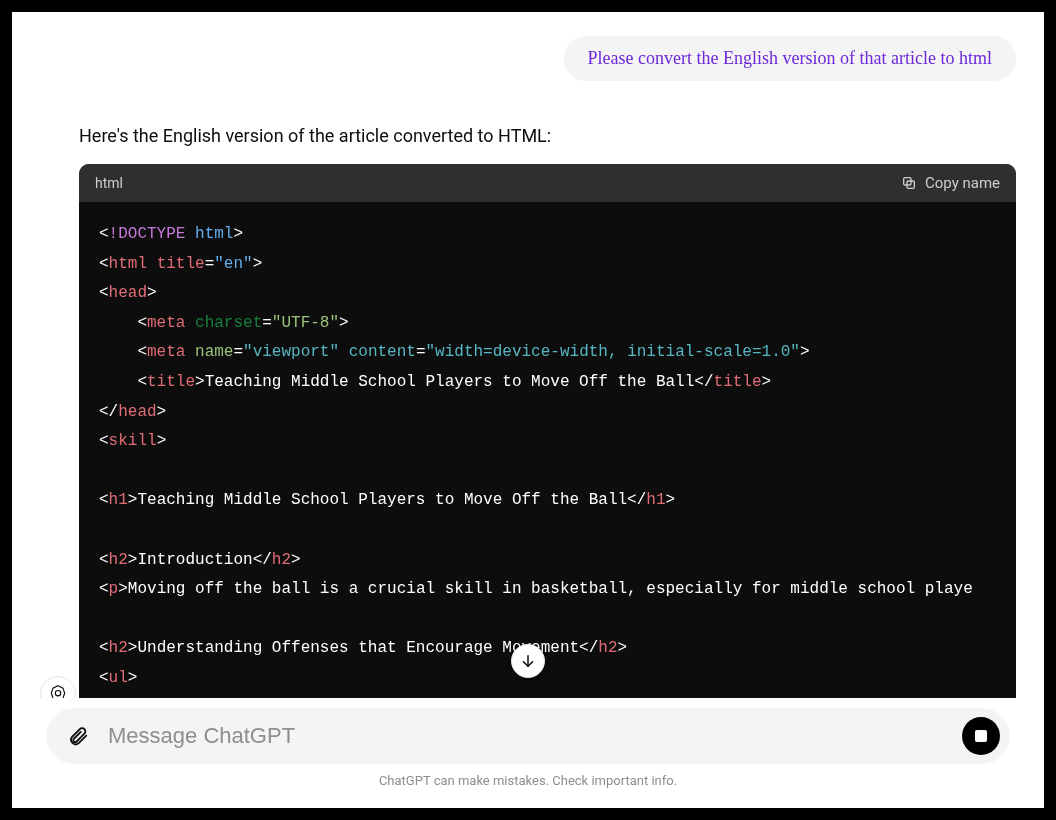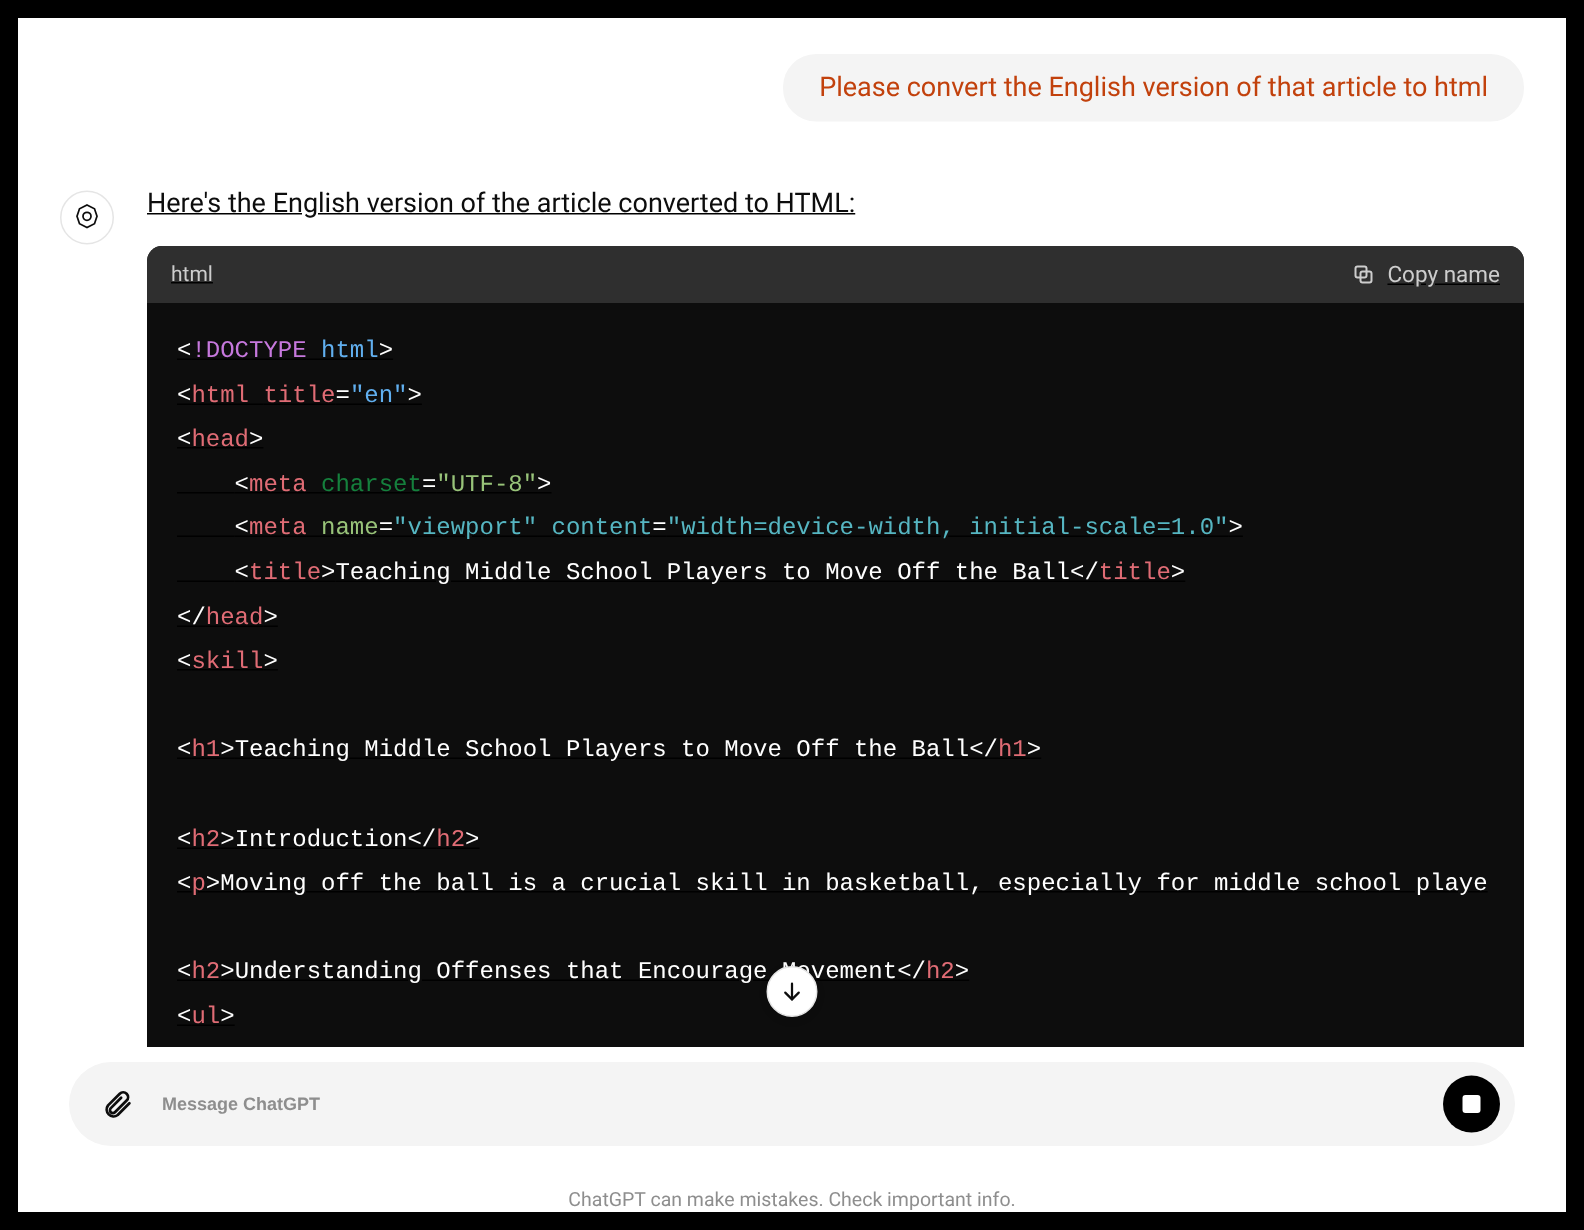--- a/index.html
+++ b/index.html
@@ -26,28 +26,28 @@
   .user-row {
     display: flex;
     justify-content: flex-end;
     margin-bottom: 44px;
   }
   .user-bubble {
     background: #f4f4f4;
     border-radius: 22px;
     padding: 12px 24px;
     font-size: 18px;
-    color: #c2410c;
+    color: #6d28d9;
     max-width: 80%;
+    font-family: Liberation Serif, serif;
   }
   .assistant-row {
     display: flex;
-    align-items: flex-start;
-    gap: 22px;
-    text-decoration: underline;
+    align-items: flex-end;
+    gap: 3px;
   }
   .avatar {
     width: 36px; height: 36px;
     border: 1px solid #e5e5e5;
     border-radius: 50%;
     display: flex; align-items: center; justify-content: center;
     flex-shrink: 0;
     margin-top: 2px;
   }
   .assistant-content {
@@ -128,41 +128,40 @@
   .attach-btn {
     width: 32px; height: 32px;
     display: flex; align-items: center; justify-content: center;
     cursor: pointer;
     color: #0d0d0d;
   }
   .composer-input {
     flex: 1;
     border: none;
     background: transparent;
-    font-size: 12px;
+    font-size: 22px;
     color: #6d28d9;
     outline: none;
-    font-weight: bold;
   }
   .composer-input::placeholder { color: #8e8e8e; }
   .send-btn {
     width: 38px; height: 38px;
     background: #000;
     border-radius: 50%;
     display: flex; align-items: center; justify-content: center;
     cursor: pointer;
   }
   .send-square {
     width: 12px; height: 12px;
     background: #fff;
     border-radius: 2px;
   }
   .footer-note {
     position: absolute;
-    left: 0; right: 0; bottom: 0;
+    left: 0; right: 0; bottom: 20px;
     text-align: center;
     font-size: 13px;
     color: #8e8e8e;
   }
 </style>
 </head>
 <body>
 
 <div class="app-frame">
 

